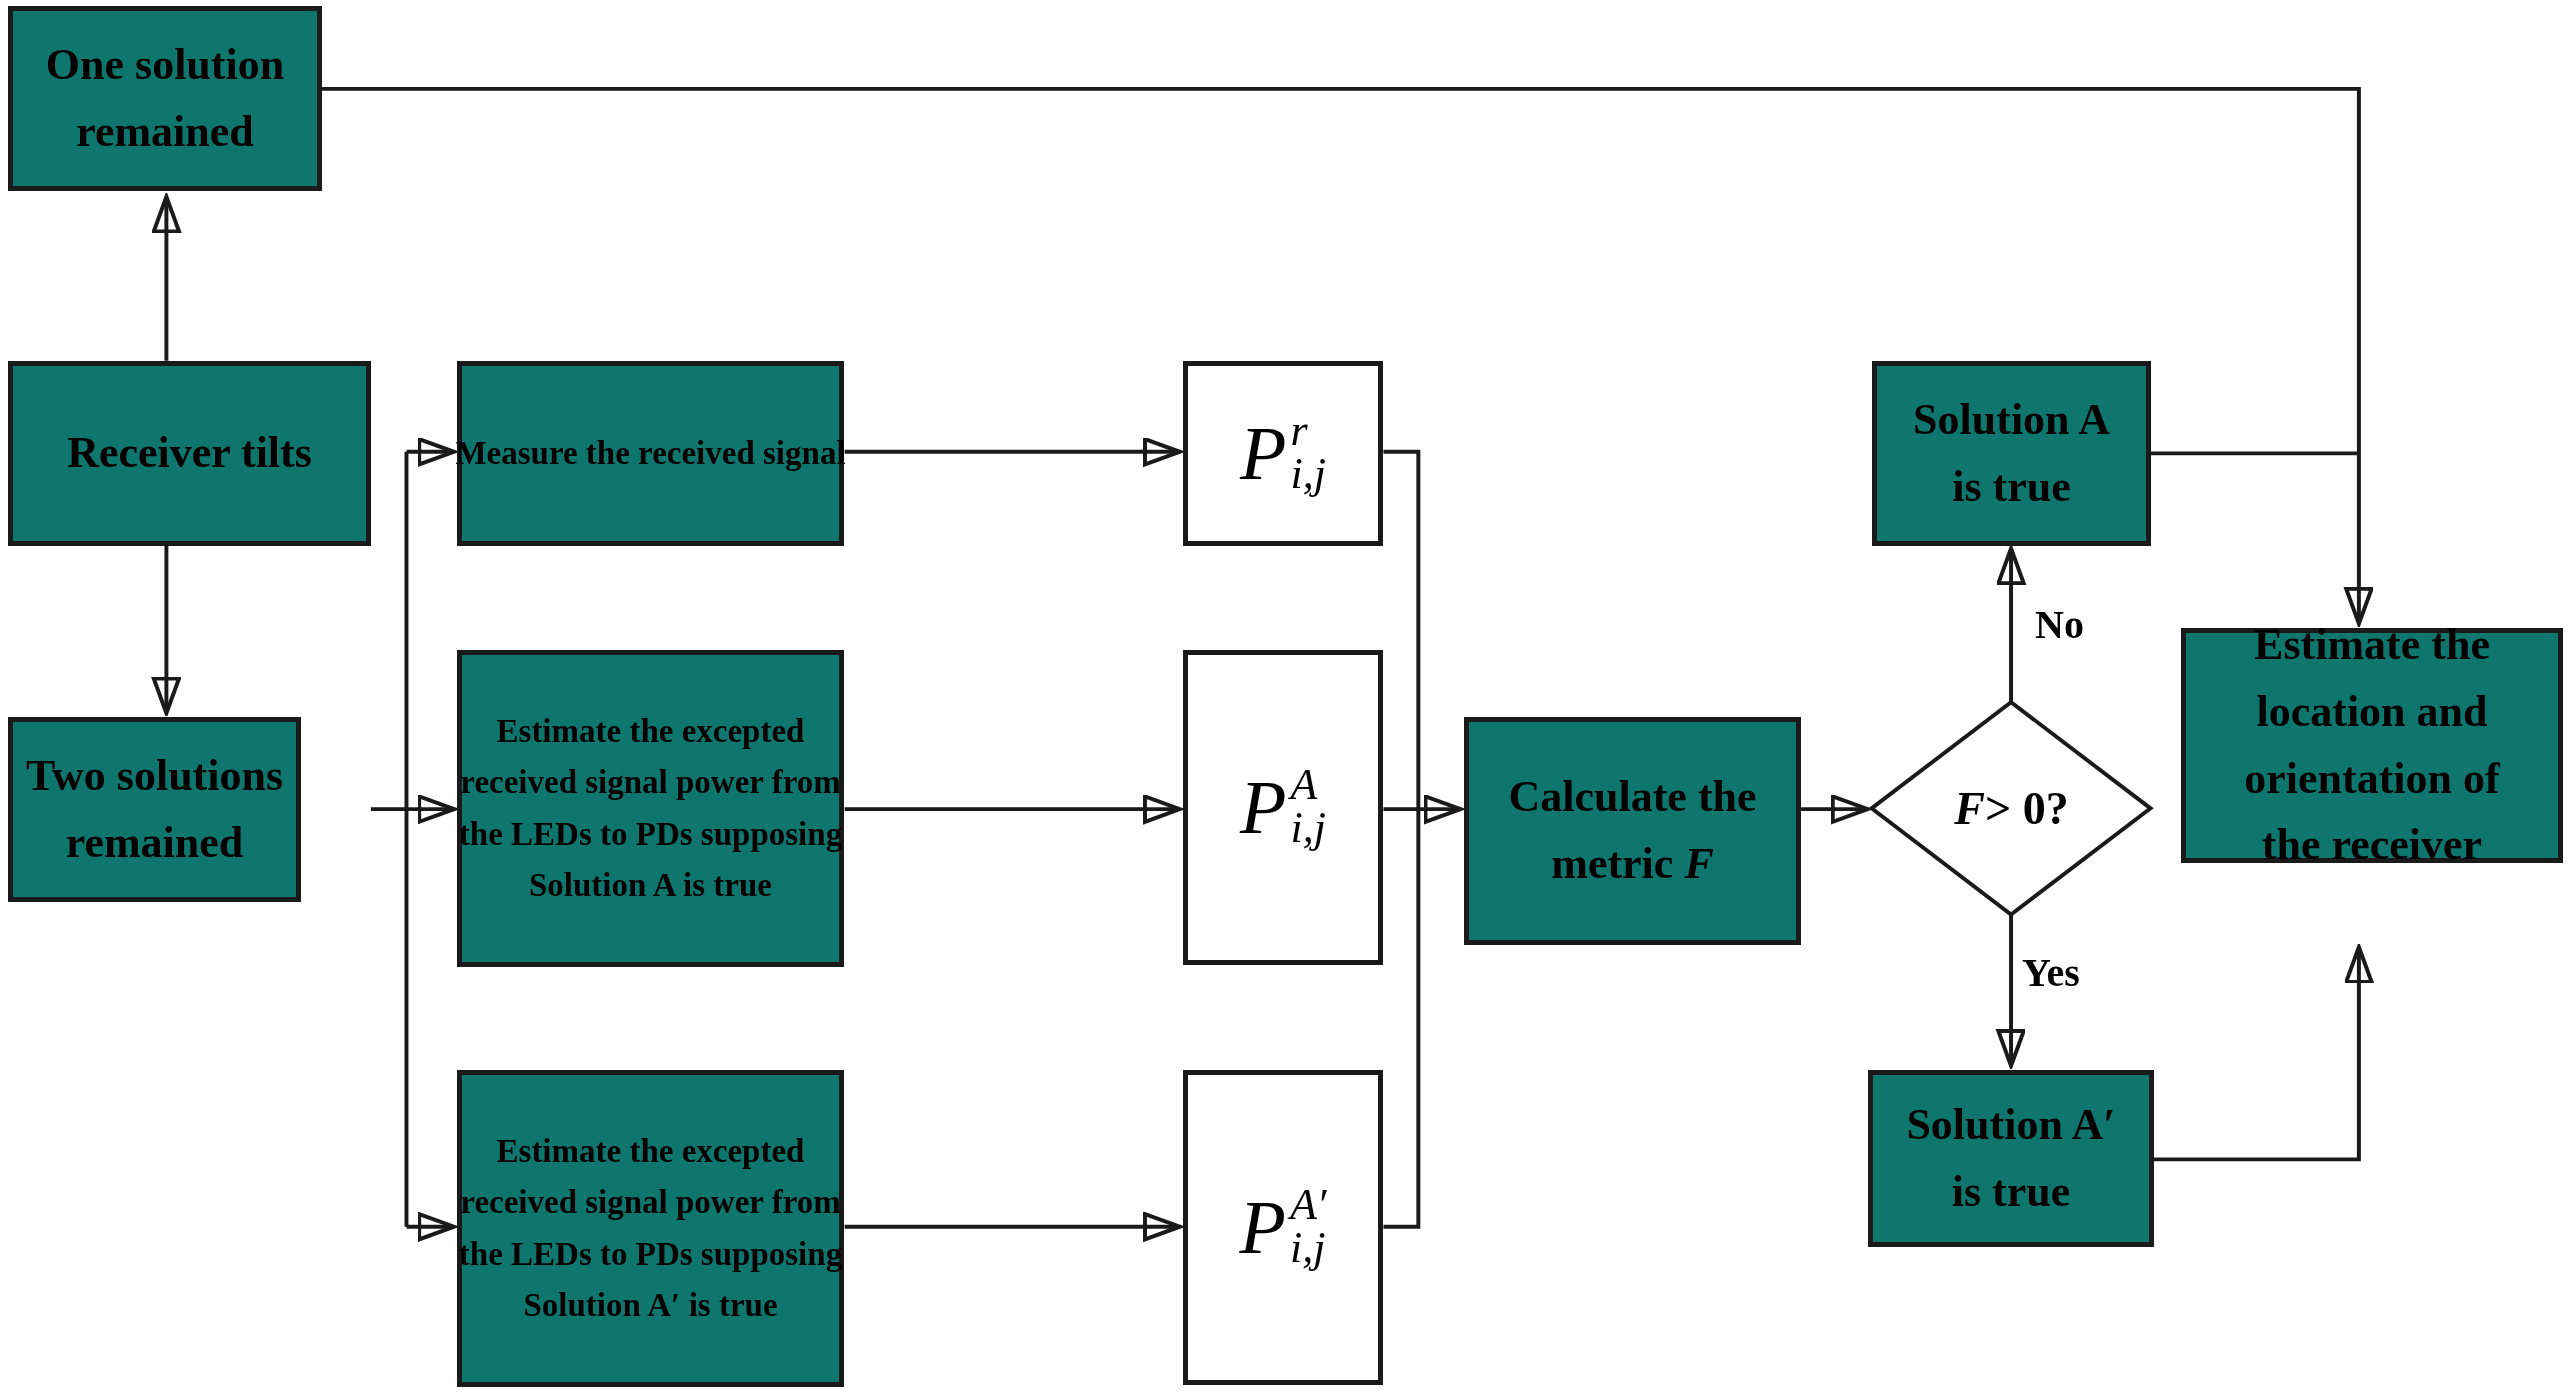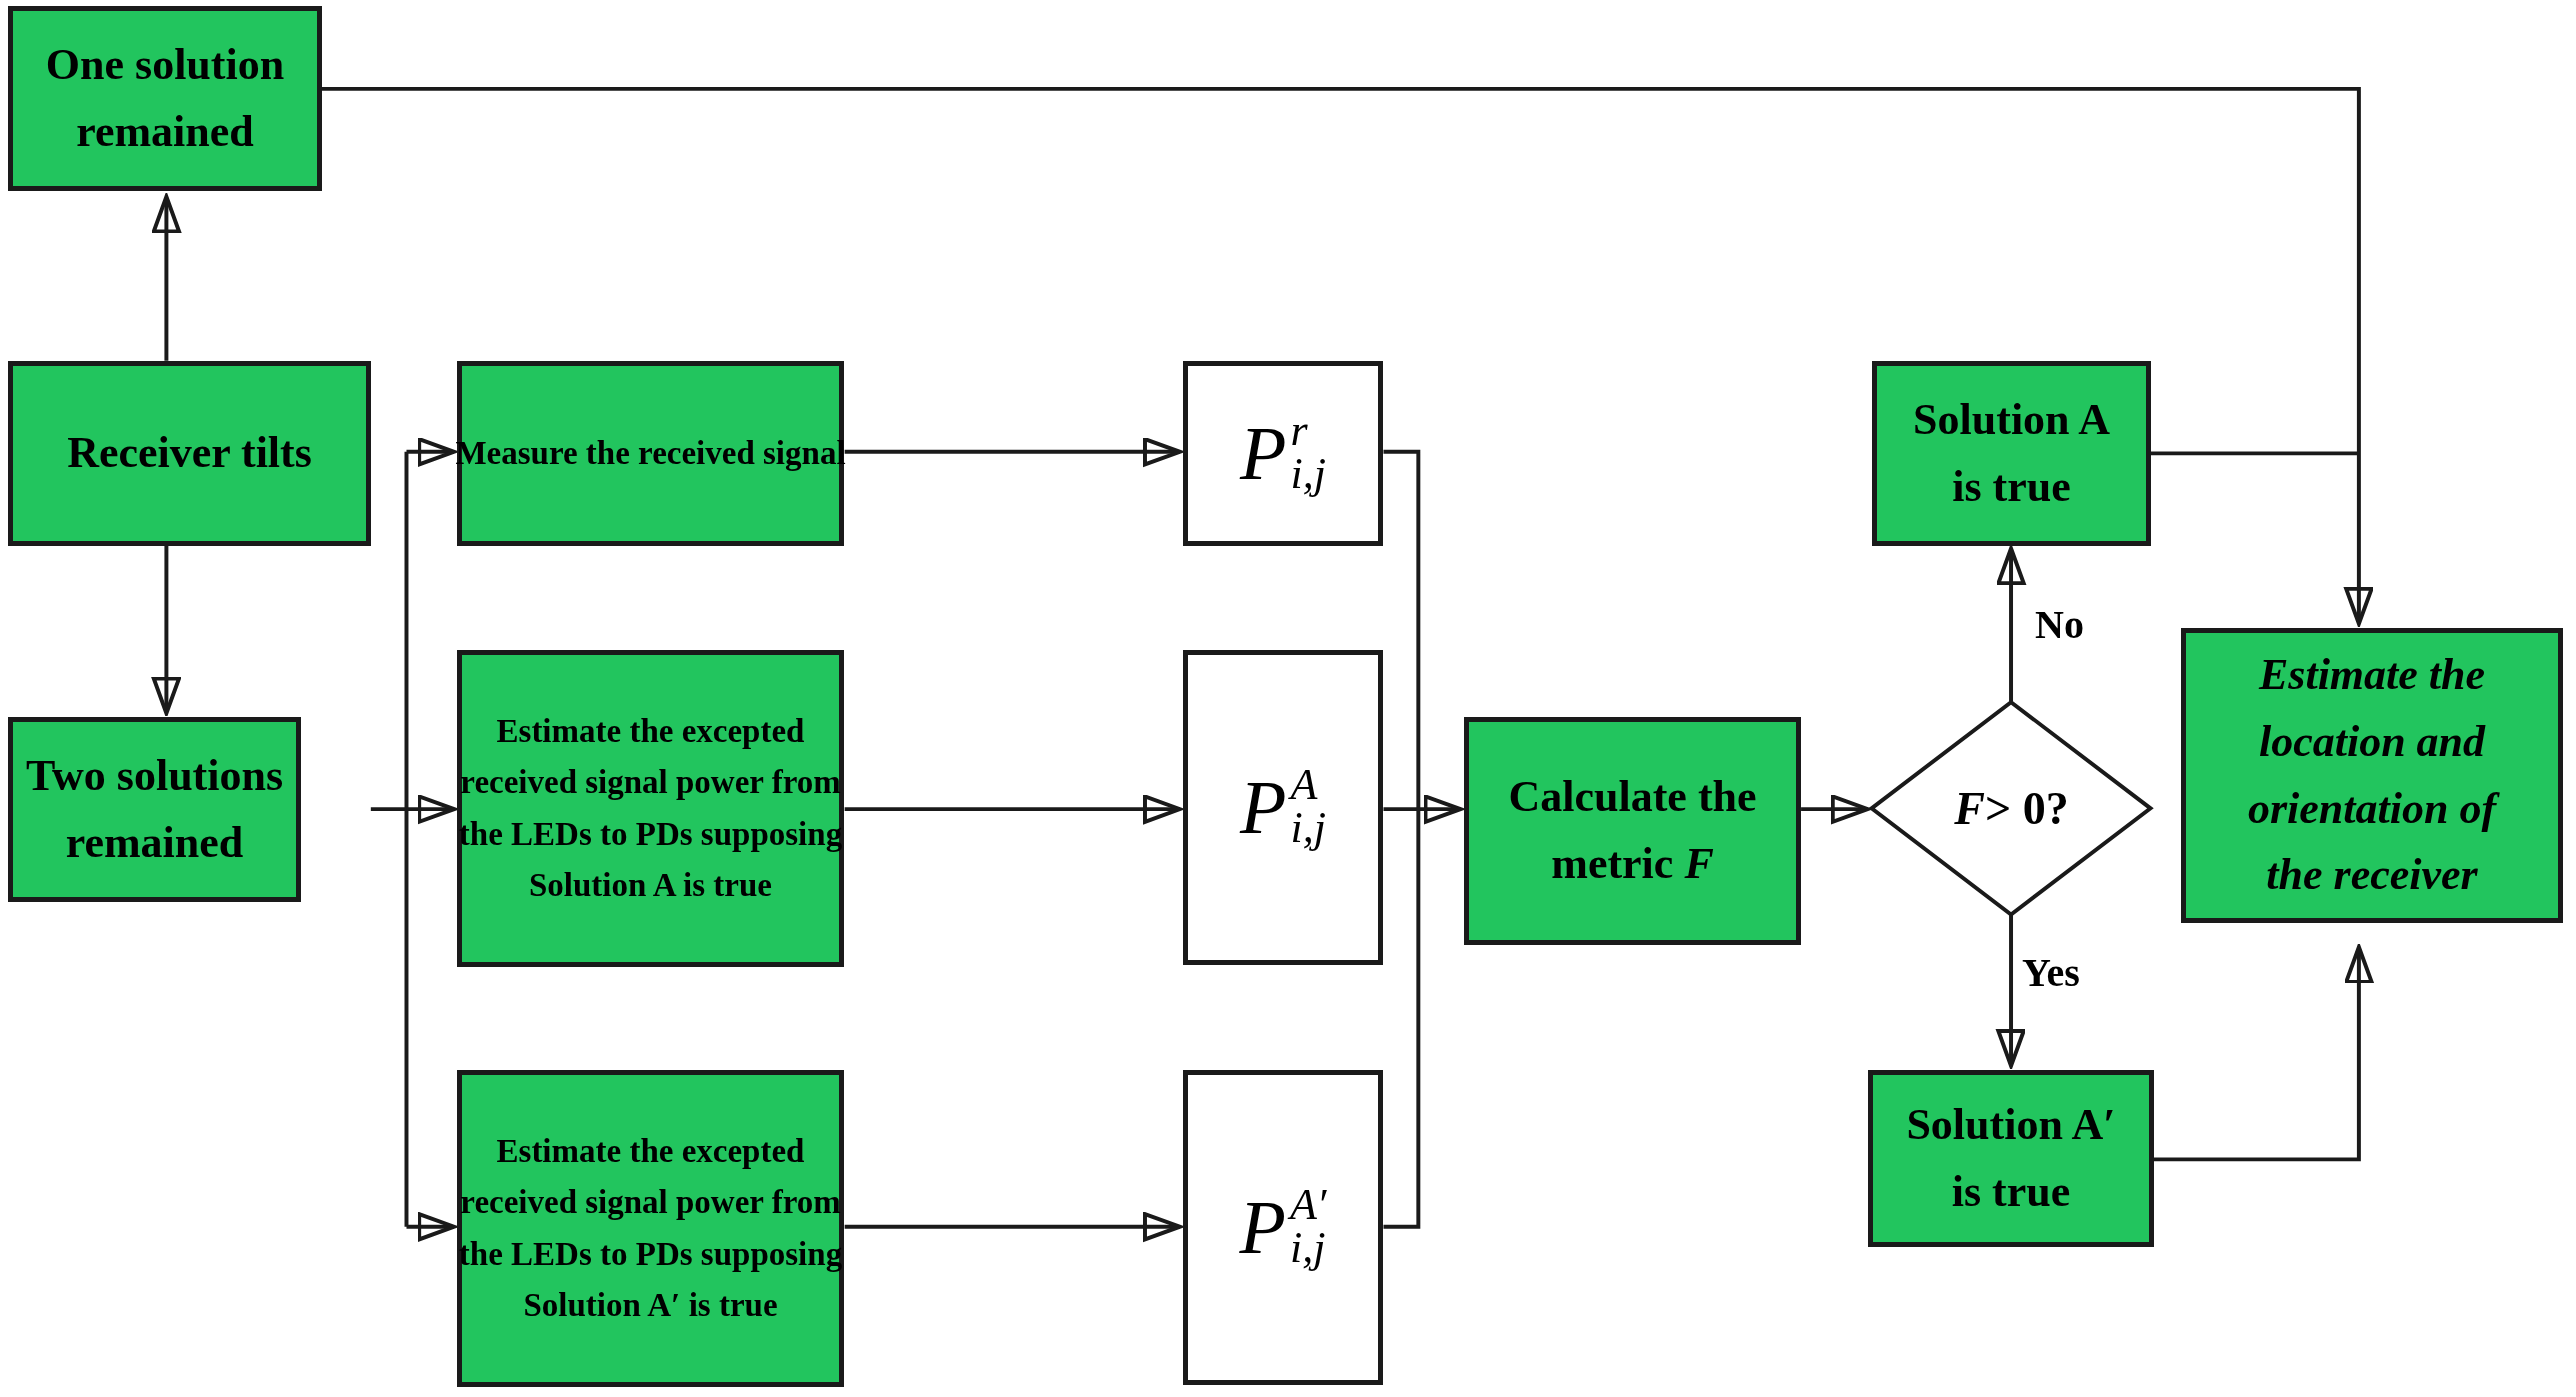--- a/index.html
+++ b/index.html
@@ -14,21 +14,21 @@
   svg.wires{
     position:absolute;left:0;top:0;width:2576px;height:1398px;
     z-index:1;
   }
   svg.wires path, svg.wires polygon{
     fill:none;stroke:#1a1a1a;stroke-width:5;
   }
   svg.wires polygon.diamond{fill:#ffffff;stroke-width:5;}
   .box{
     position:absolute;z-index:2;
-    background:#22c55e;
+    background:#0f766e;
     border:5.5px solid #1a1a1a;
     box-sizing:border-box;
     display:flex;flex-direction:column;
     justify-content:center;align-items:center;
     text-align:center;
     font-weight:bold;
   }
   .box .ln{white-space:nowrap;line-height:1.52;}
   .fs-big .ln{font-size:44px;}
   .fs-mid .ln{font-size:33px;line-height:1.55;}
@@ -165,21 +165,21 @@
   <div class="box fs-big" style="left:1872px;top:361px;width:279px;height:185px;">
     <div class="ln">Solution A</div>
     <div class="ln">is true</div>
   </div>
 
   <div class="box fs-big" style="left:1868px;top:1070px;width:286px;height:177px;">
     <div class="ln">Solution A′</div>
     <div class="ln">is true</div>
   </div>
 
-  <div class="box fs-big" style="left:2181px;top:628px;width:382px;height:295px;font-style:italic;">
+  <div class="box fs-big" style="left:2181px;top:628px;width:382px;height:235px;">
     <div class="ln">Estimate the</div>
     <div class="ln">location and</div>
     <div class="ln">orientation of</div>
     <div class="ln">the receiver</div>
   </div>
 
   <div class="edge-label" style="left:2035px;top:601px;">No</div>
   <div class="edge-label" style="left:2022px;top:949px;">Yes</div>
 
 </div>

